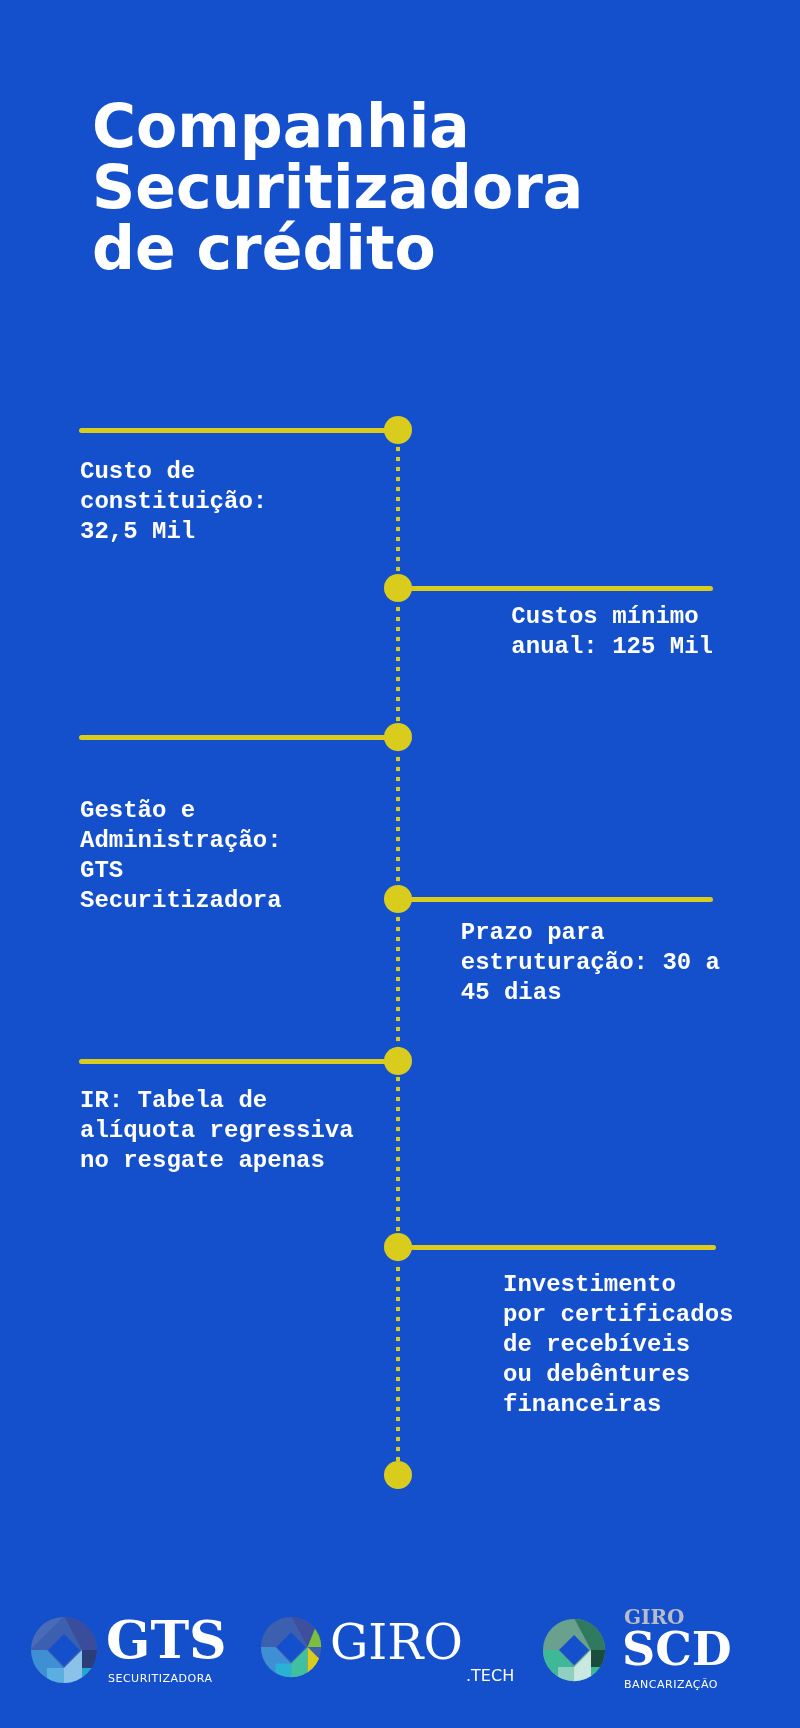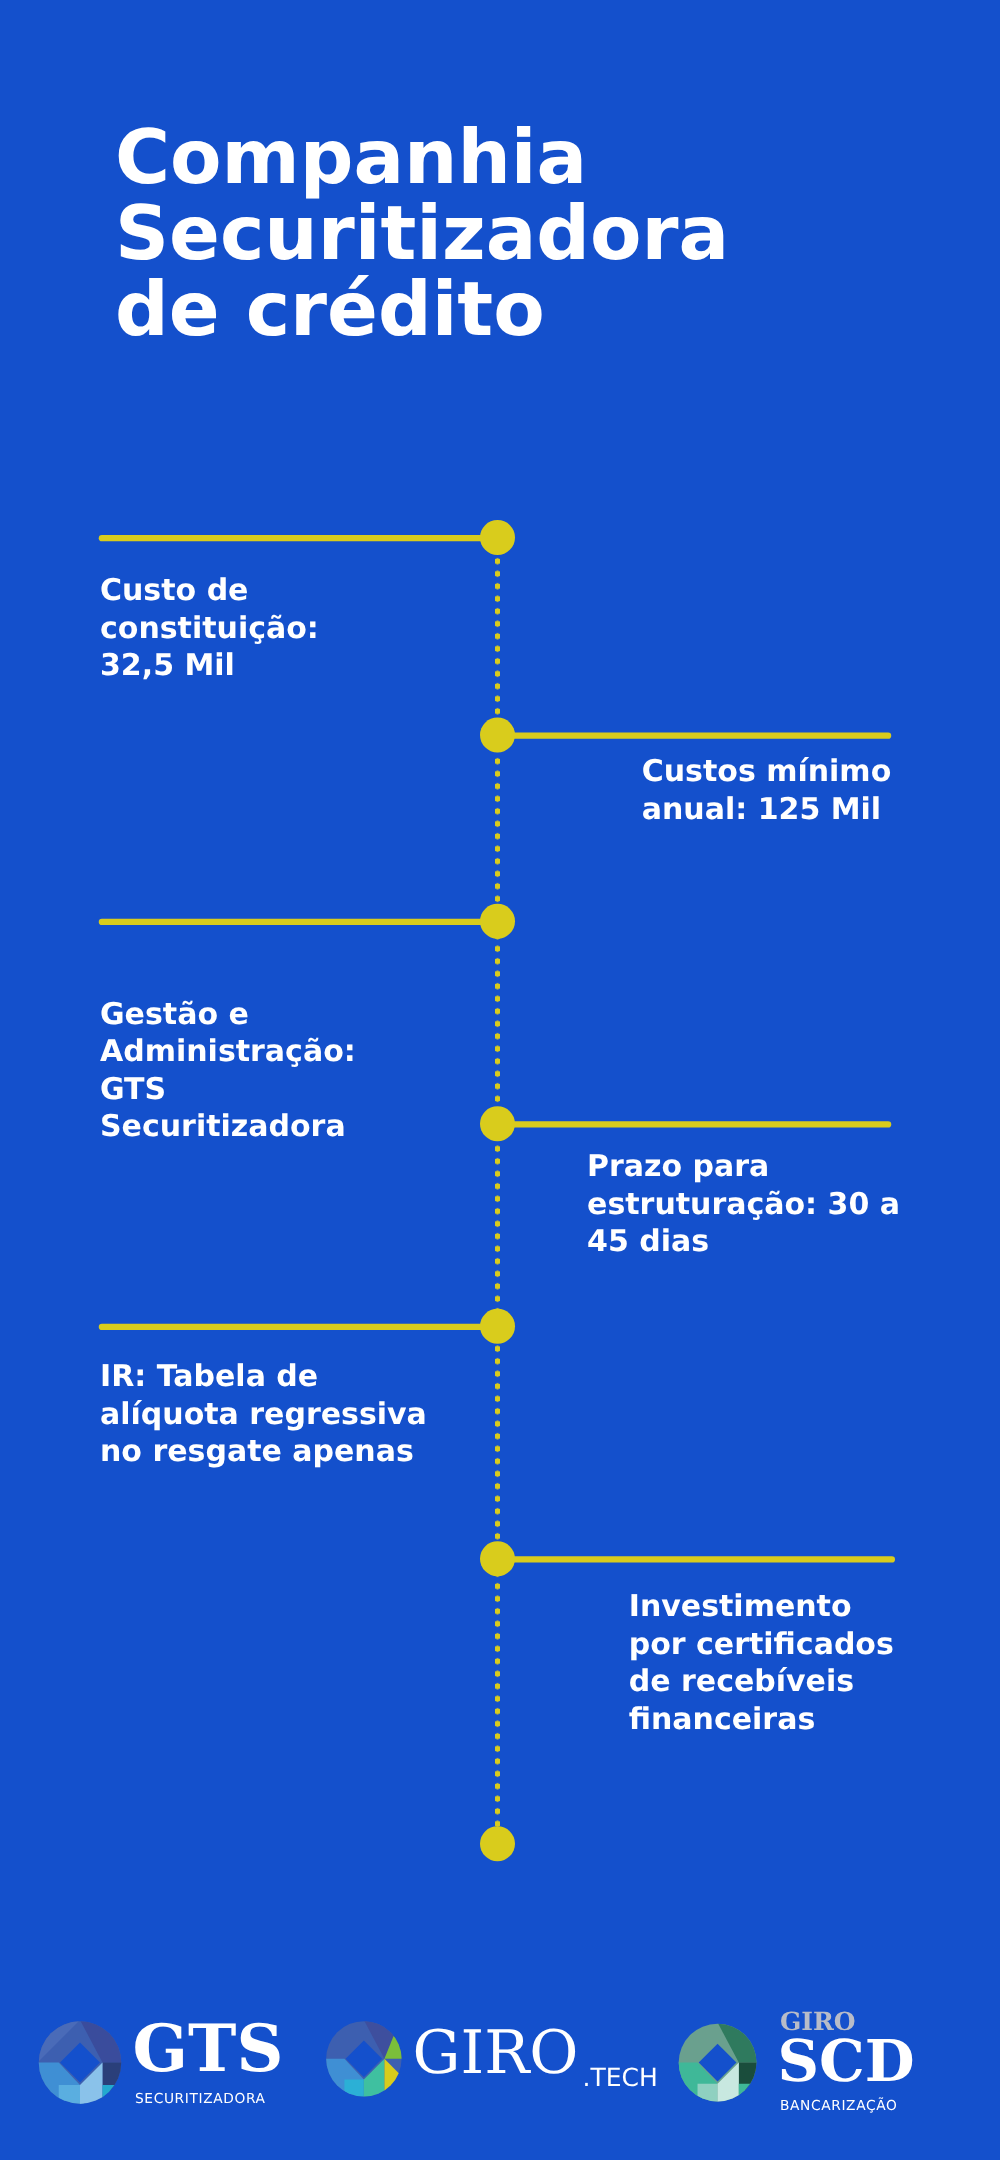--- a/index.html
+++ b/index.html
@@ -28,21 +28,21 @@
   .hline {
     position: absolute; height: 5px; border-radius: 3px; background: #d9cc1c;
   }
   .hline.left { left: 79px; width: 310px; }
   .hline.right { left: 405px; width: 308px; }
   .item {
     position: absolute; font-weight: bold; font-size: 24px; line-height: 30px;
   }
   .item.left { left: 80px; text-align: left; }
   .item.right { text-align: left; right: 87px; }
-  .item span { display: block; }
+  .item span { display: block; font-family: Liberation Mono, monospace; }
 
   .logo { position: absolute; top: 1610px; height: 80px; }
   .logo svg { position: absolute; left: 0; top: 6px; }
   .logo .word {
     position: absolute; font-family: "DejaVu Serif", "Liberation Serif", serif;
     font-weight: bold; color: #fff;
   }
   .logo .sub {
     position: absolute; font-family: "DejaVu Sans", sans-serif;
     font-size: 11px; letter-spacing: 0.5px; color: #fff;
@@ -98,20 +98,21 @@
   <span>alíquota regressiva</span>
   <span>no resgate apenas</span>
 </div>
 
 <div class="hline right" style="top:1245px; width:311px"></div>
 <div class="dot" style="top:1233px"></div>
 <div class="item left" style="top:1270px; left:503px">
   <span>Investimento</span>
   <span>por certificados</span>
   <span>de recebíveis</span>
+  <span>ou debêntures</span>
   <span>financeiras</span>
 </div>
 
 <div class="dot" style="top:1461px"></div>
 
 <div class="logo" style="left:30px; width:200px">
   <svg width="70" height="70" viewBox="0 0 70 70">
     <defs>
         <clipPath id="c1">
           <circle cx="34" cy="34" r="33"></circle>
@@ -145,21 +146,21 @@
       <polygon points="34,0 70,0 70,34 52,34" fill="#3e4f9e"></polygon>
       <polygon points="52,34 70,34 70,20 60,14" fill="#7bbf3a"></polygon>
       <polygon points="0,34 17,34 34,52 17,70 0,70" fill="#3f8fd4"></polygon>
       <polygon points="17,52 34,52 34,70 17,70" fill="#2bb0d6"></polygon>
       <polygon points="34,52 52,34 52,70 34,70" fill="#3fc0a0"></polygon>
       <polygon points="52,34 70,52 70,70 52,70" fill="#d9cc1c"></polygon>
       <polygon points="34,18 50,34 34,50 18,34" fill="#1450cc"></polygon>
     </g>
   </svg>
   <div class="word" style="left:70px; top:4px; font-size:48px; line-height:56px; font-weight:normal">GIRO</div>
-  <div class="sub" style="left:206px; top:40px; font-size:20px; letter-spacing:0">.TECH</div>
+  <div class="sub" style="left:206px; top:56px; font-size:16px; letter-spacing:0">.TECH</div>
 </div>
 
 <div class="logo" style="left:542px; width:220px; top:1606px">
   <svg width="66" height="66" viewBox="0 0 70 70" style="top:12px">
     <defs>
         <clipPath id="c3">
           <circle cx="34" cy="34" r="33"></circle>
         </clipPath>
       </defs>
     <g clip-path="url(#c3)">

